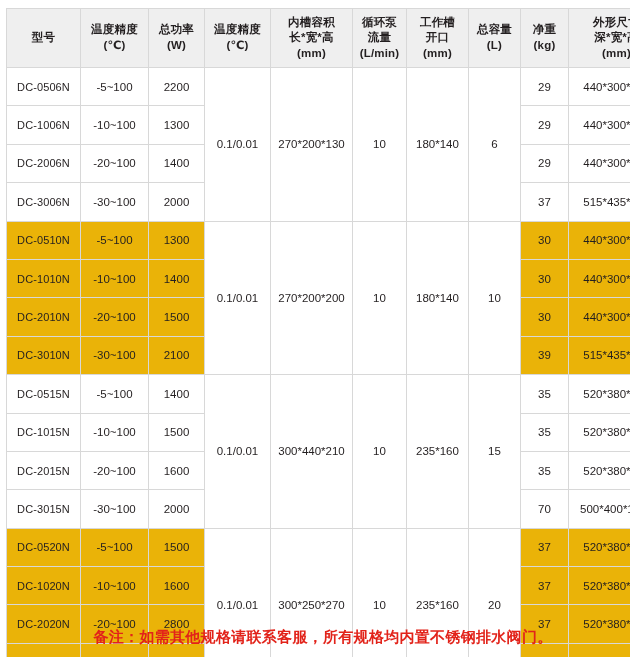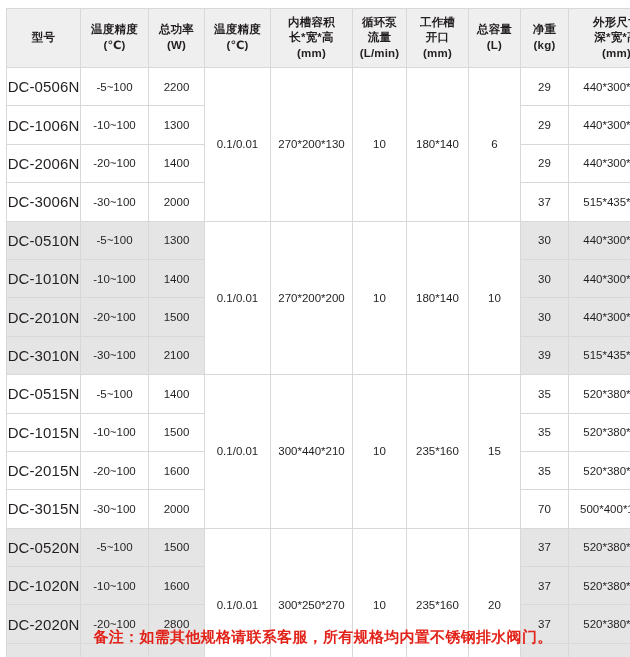--- a/index.html
+++ b/index.html
@@ -46,24 +46,24 @@
     display: block;
     font-weight: bold;
   }
   tbody td {
     height: 37.4px;
     font-size: 11.5px;
     background: #ffffff;
     white-space: nowrap;
   }
   tbody tr.alt td {
-    background: #e5e5e5;
+    background: #eab308;
   }
   td.model {
-    font-size: 15px;
+    font-size: 11px;
     letter-spacing: 0.1px;
   }
   td.span {
     background: #ffffff !important;
   }
   
   col.c-model   { width: 74px; }
   col.c-temp    { width: 68px; }
   col.c-power   { width: 56px; }
   col.c-acc     { width: 66px; }

